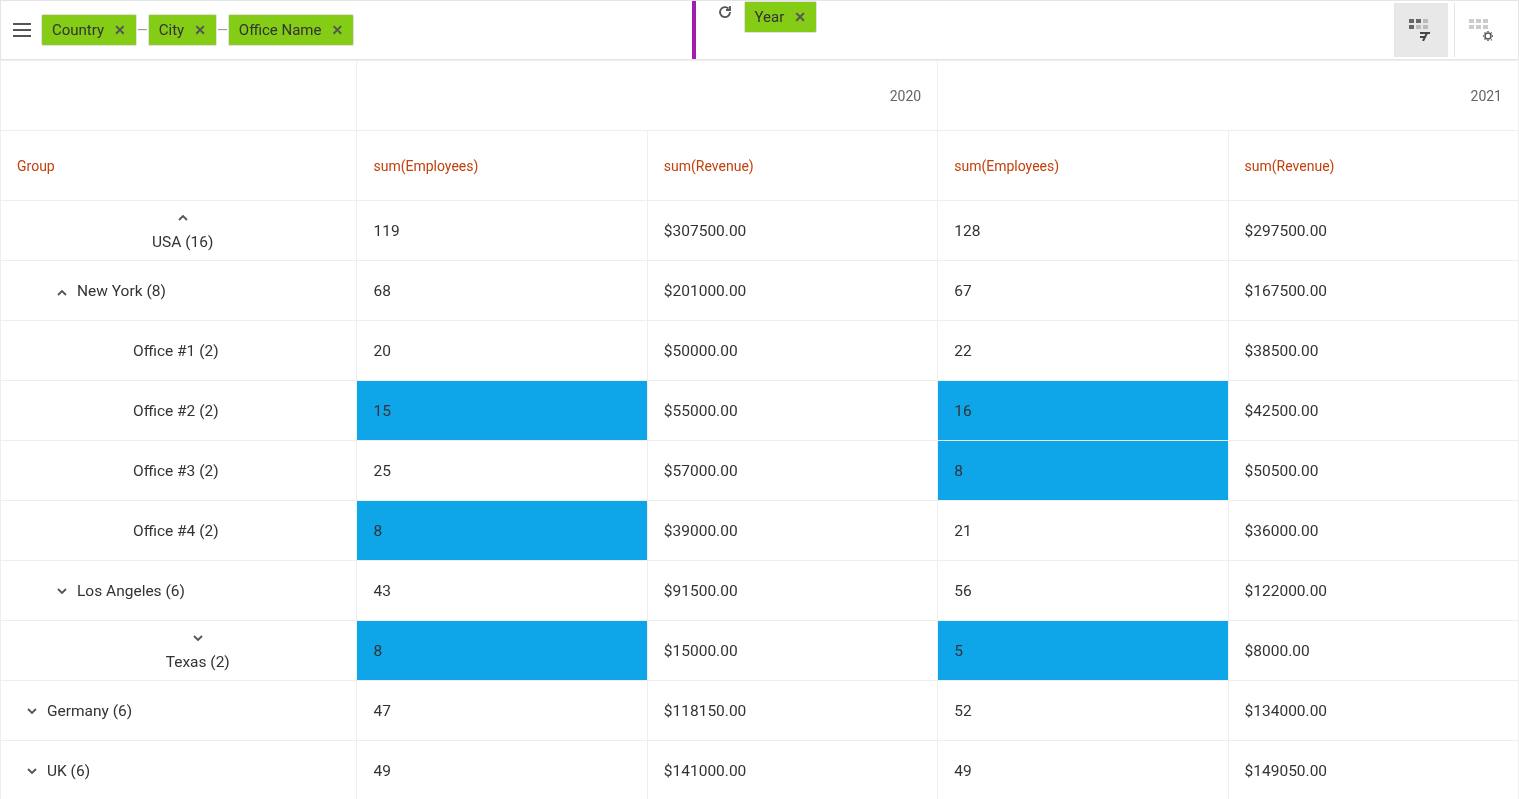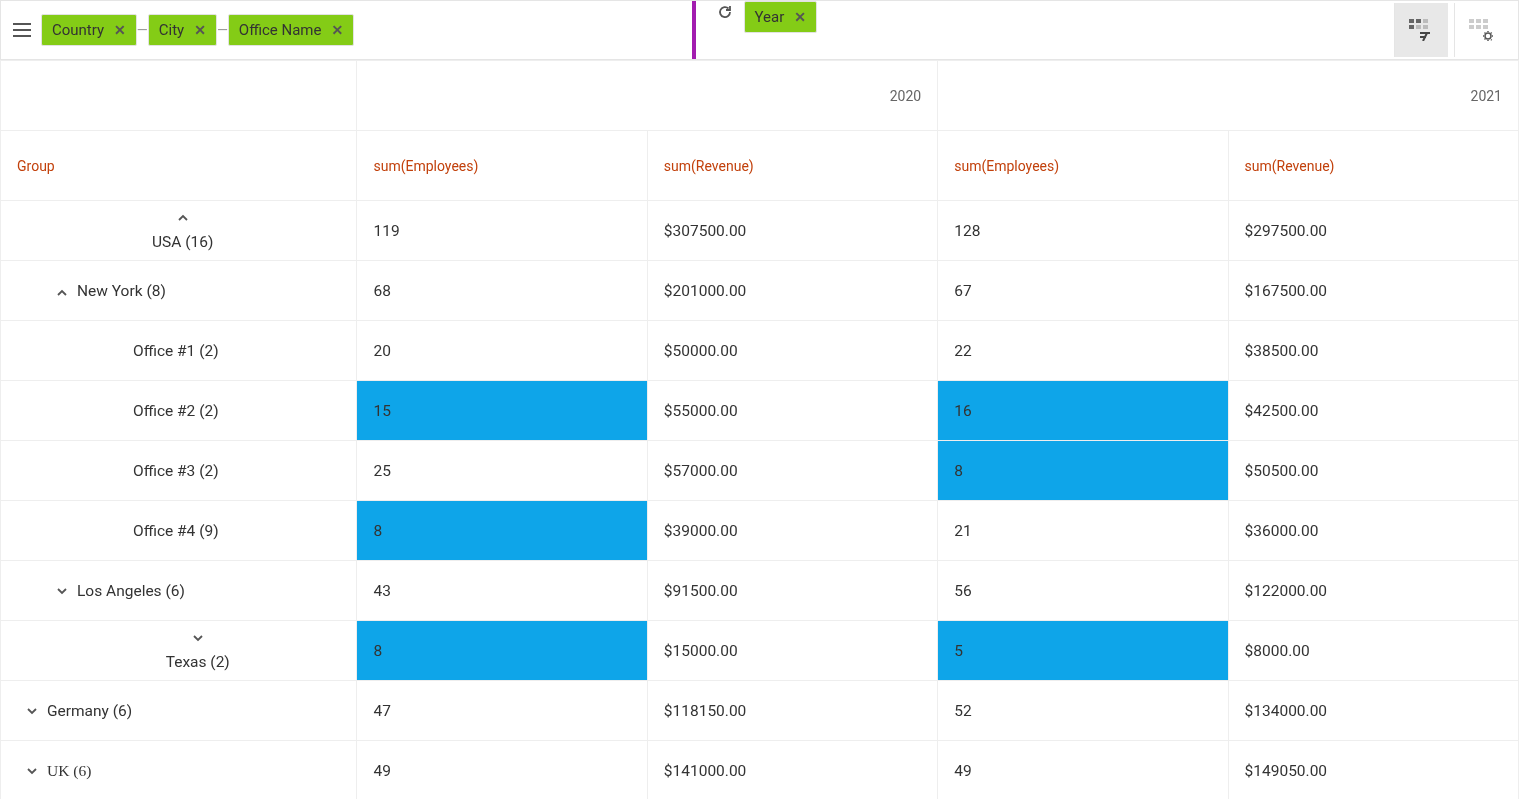--- a/index.html
+++ b/index.html
@@ -275,21 +275,21 @@
         </td>
         <td>25</td>
         <td>$57000.00</td>
         <td class="highlight">8</td>
         <td>$50500.00</td>
       </tr>
       <tr class="data-row">
         <td>
           <div class="group-cell" style="padding-left: 68px;">
             <span style="width: 40px;"></span>
-            <span>Office #4 (9)</span>
+            <span>Office #4 (2)</span>
           </div>
         </td>
         <td class="highlight">8</td>
         <td>$39000.00</td>
         <td>21</td>
         <td>$36000.00</td>
       </tr>
       <tr class="data-row">
         <td>
           <div class="group-cell" style="padding-left: 38px;">
@@ -333,21 +333,21 @@
             <span>Germany (6)</span>
           </div>
         </td>
         <td>47</td>
         <td>$118150.00</td>
         <td>52</td>
         <td>$134000.00</td>
       </tr>
       <tr class="data-row">
         <td>
-          <div class="group-cell" style="padding-left: 8px; font-family: Liberation Serif, serif;">
+          <div class="group-cell" style="padding-left: 8px;">
             <span class="chevron">
               <svg width="12" height="12" viewBox="0 0 12 12">
                 <path d="M2 4l4 4 4-4" fill="none" stroke="#555" stroke-width="1.8"></path>
               </svg>
             </span>
             <span>UK (6)</span>
           </div>
         </td>
         <td>49</td>
         <td>$141000.00</td>

